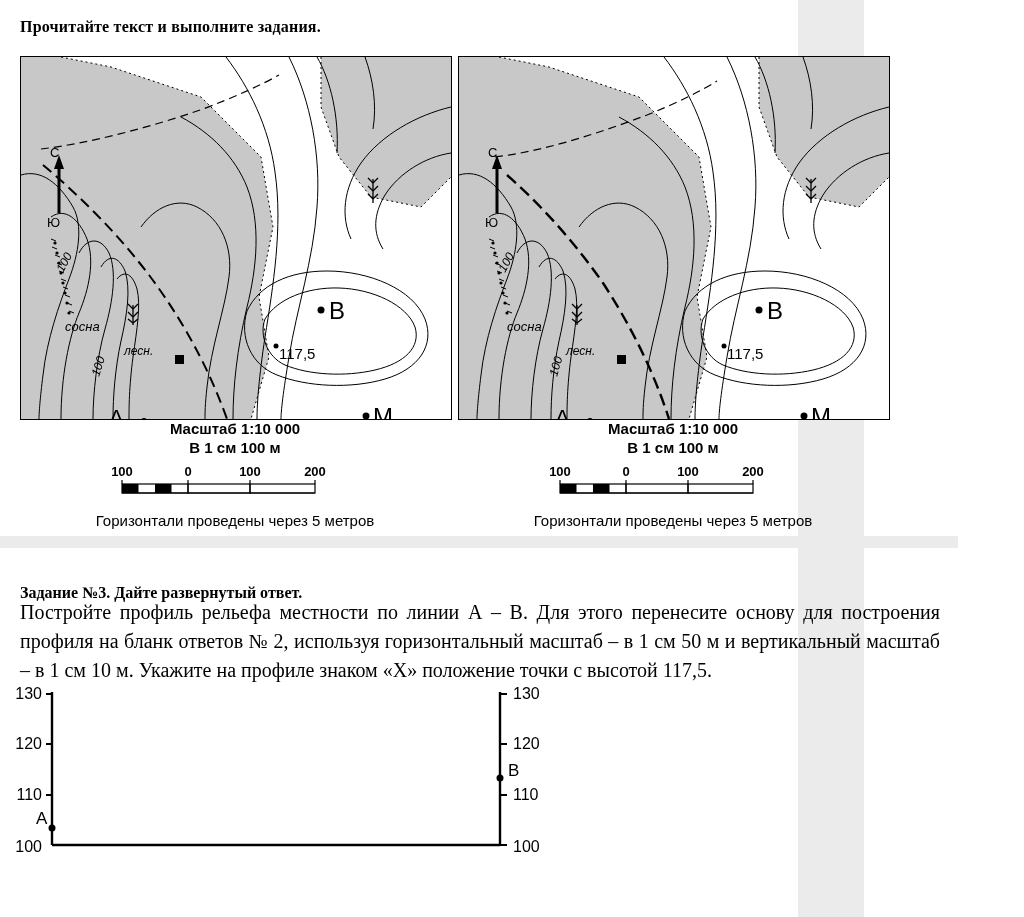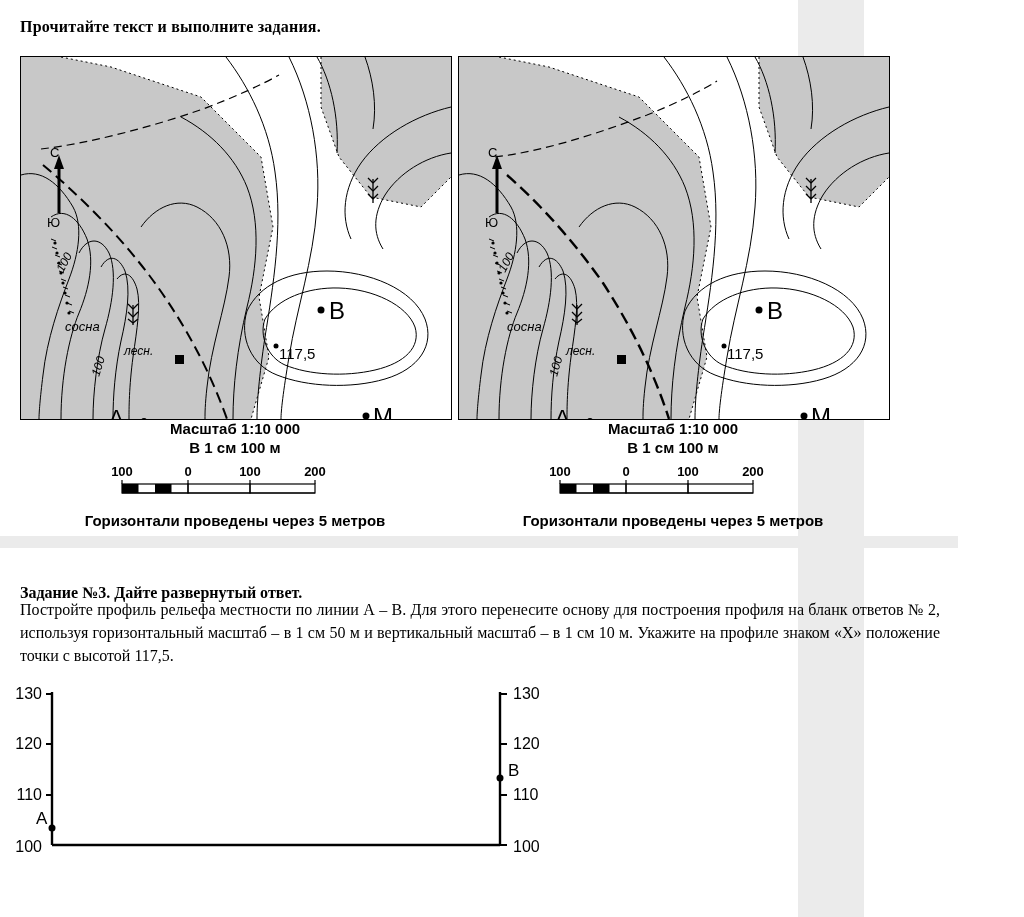--- a/index.html
+++ b/index.html
@@ -65,21 +65,21 @@
     margin-top: 0;
   }
   .scalebar-wrap {
     margin-top: 6px;
     display: flex;
     justify-content: center;
   }
   .scale-footer {
     text-align: center;
     font-size: 15px;
-    font-weight: bold;
+    font-weight: normal;
     margin-top: 6px;
   }
 
   .divider {
     position: absolute;
     left: 0;
     width: 958px;
     height: 12px;
     background: #ebebeb;
   }
@@ -89,21 +89,21 @@
     left: 20px;
     font-family: "Liberation Serif", serif;
     font-weight: bold;
     font-size: 16px;
   }
   .task-body {
     position: absolute;
     left: 20px;
     width: 920px;
     font-family: "Liberation Serif", serif;
-    font-size: 16px;
+    font-size: 20px;
     line-height: 1.45;
     text-align: justify;
   }
 
   .profile-area {
     position: absolute;
     left: 10px;
     width: 560px;
     height: 215px;
   }

